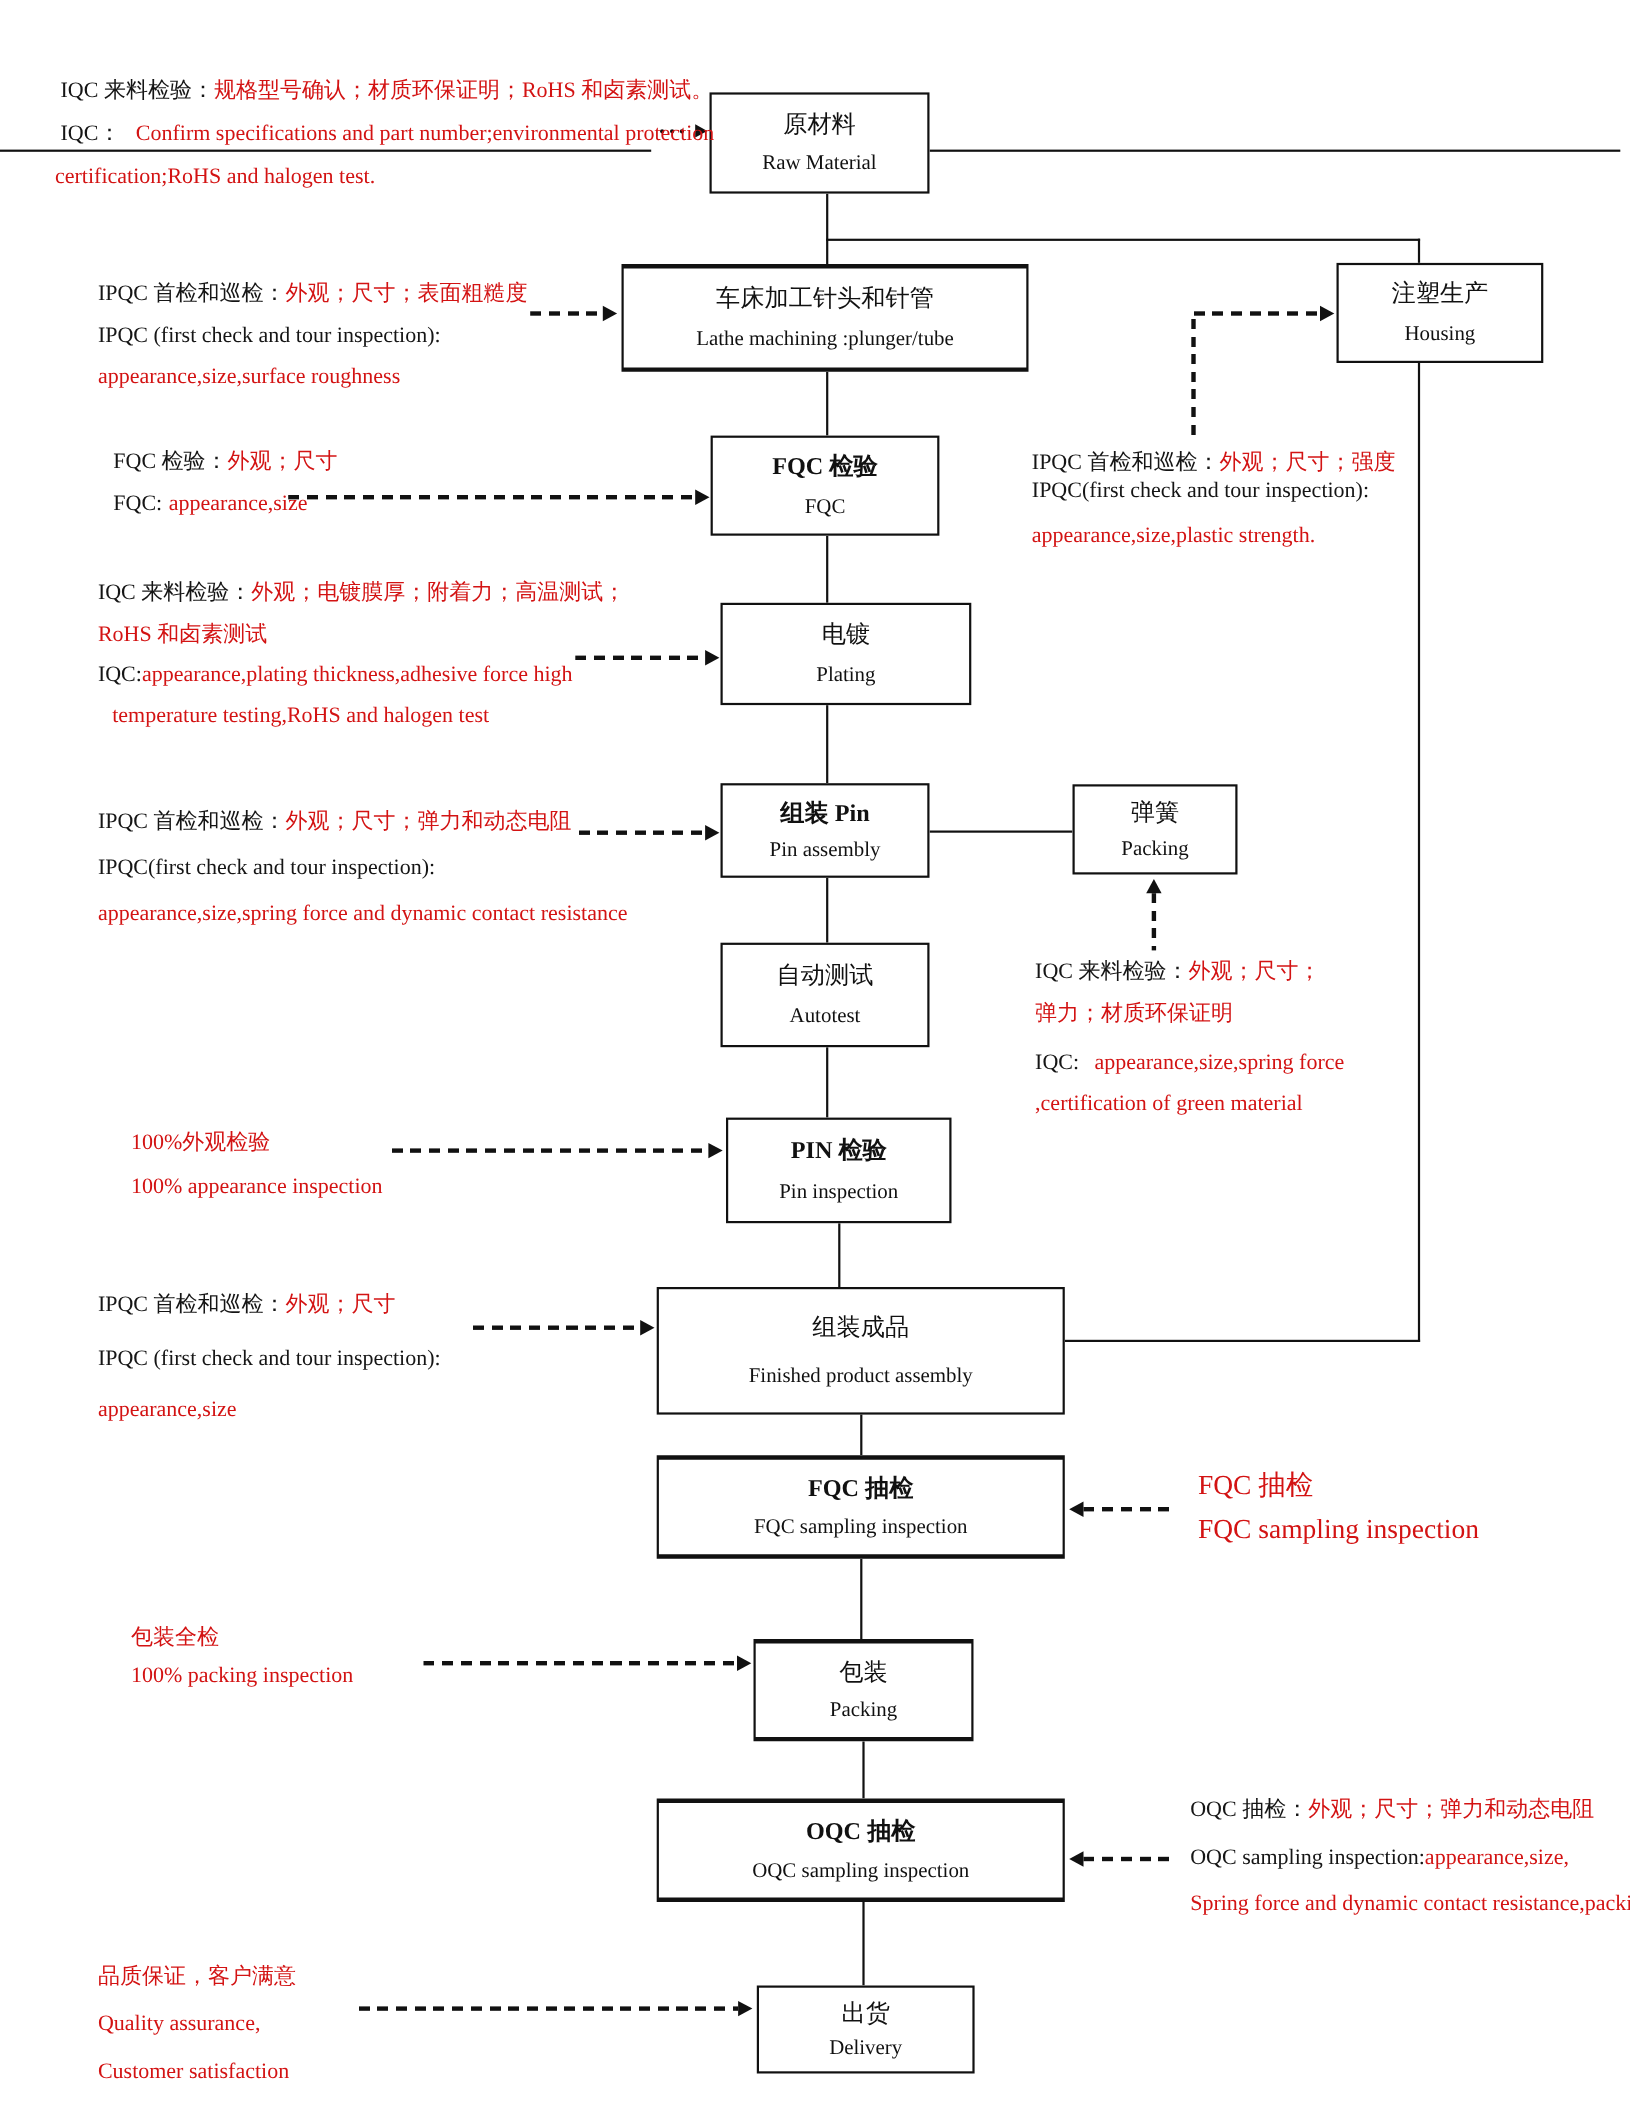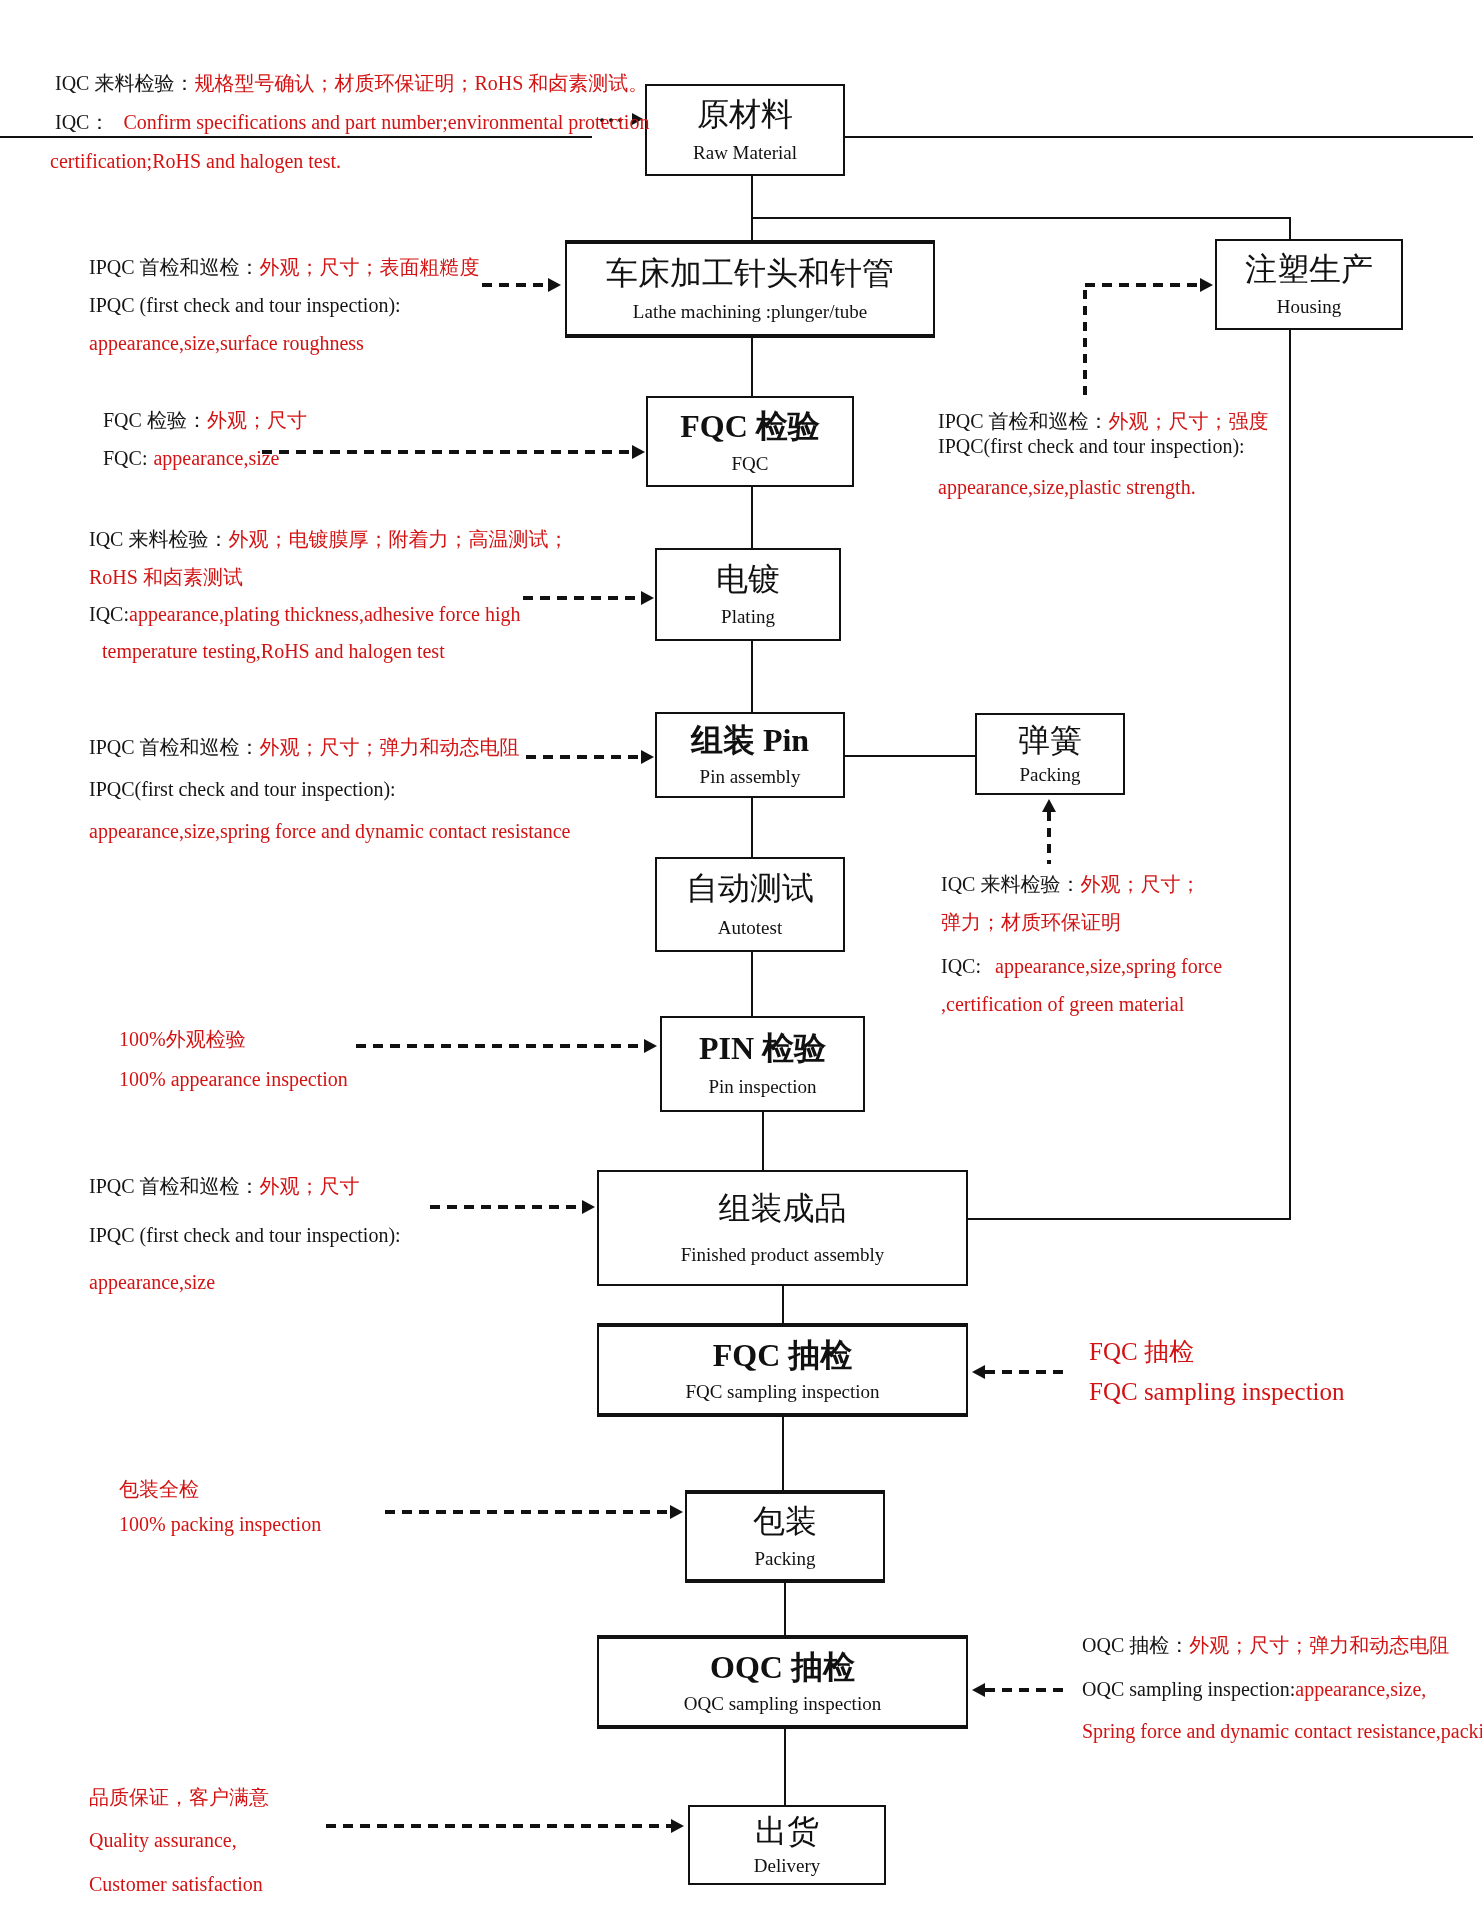--- a/index.html
+++ b/index.html
@@ -7,21 +7,21 @@
     position:relative;width:1482px;height:1920px;background:#ffffff;overflow:hidden;
     font-family:"Liberation Serif","DejaVu Serif",serif;
   }
   
   .box{
     position:absolute;border:2px solid #111;background:#fff;
     display:flex;flex-direction:column;align-items:center;justify-content:space-evenly;
     text-align:center;color:#111;box-sizing:border-box;
   }
   .box.thick{border-top-width:4px;border-bottom-width:4px;}
-  .box .zh{font-size:32px;line-height:1;white-space:nowrap;}
+  .box .zh{font-size:22px;line-height:1;white-space:nowrap;}
   .box .en{font-size:19px;line-height:1;white-space:nowrap;}
   .box.boldzh .zh{font-weight:bold;}
   
   .hl{position:absolute;height:2px;background:#111;}
   .vl{position:absolute;width:2px;background:#111;}
   
   .dash-h{position:absolute;height:4px;background:repeating-linear-gradient(90deg,#111 0 10px,transparent 10px 17px);}
   .dash-v{position:absolute;width:4px;background:repeating-linear-gradient(180deg,#111 0 9px,transparent 9px 16px);}
   .tri-r{position:absolute;width:0;height:0;border-top:7px solid transparent;border-bottom:7px solid transparent;border-left:13px solid #111;}
   .tri-l{position:absolute;width:0;height:0;border-top:7px solid transparent;border-bottom:7px solid transparent;border-right:13px solid #111;}
@@ -130,21 +130,21 @@
   <div class="box" style="left:1215px;top:239px;width:188px;height:91px;">
     <div class="zh">注塑生产</div>
     <div class="en">Housing</div>
   </div>
 
   <div class="box boldzh" style="left:646px;top:396px;width:208px;height:91px;">
     <div class="zh">FQC 检验</div>
     <div class="en">FQC</div>
   </div>
 
-  <div class="box" style="left:655px;top:548px;width:186px;height:93px;">
+  <div class="box" style="left:655px;top:548px;width:228px;height:93px;">
     <div class="zh">电镀</div>
     <div class="en">Plating</div>
   </div>
 
   <div class="box boldzh" style="left:655px;top:712px;width:190px;height:86px;">
     <div class="zh">组装 Pin</div>
     <div class="en">Pin assembly</div>
   </div>
 
   <div class="box" style="left:975px;top:713px;width:150px;height:82px;">

